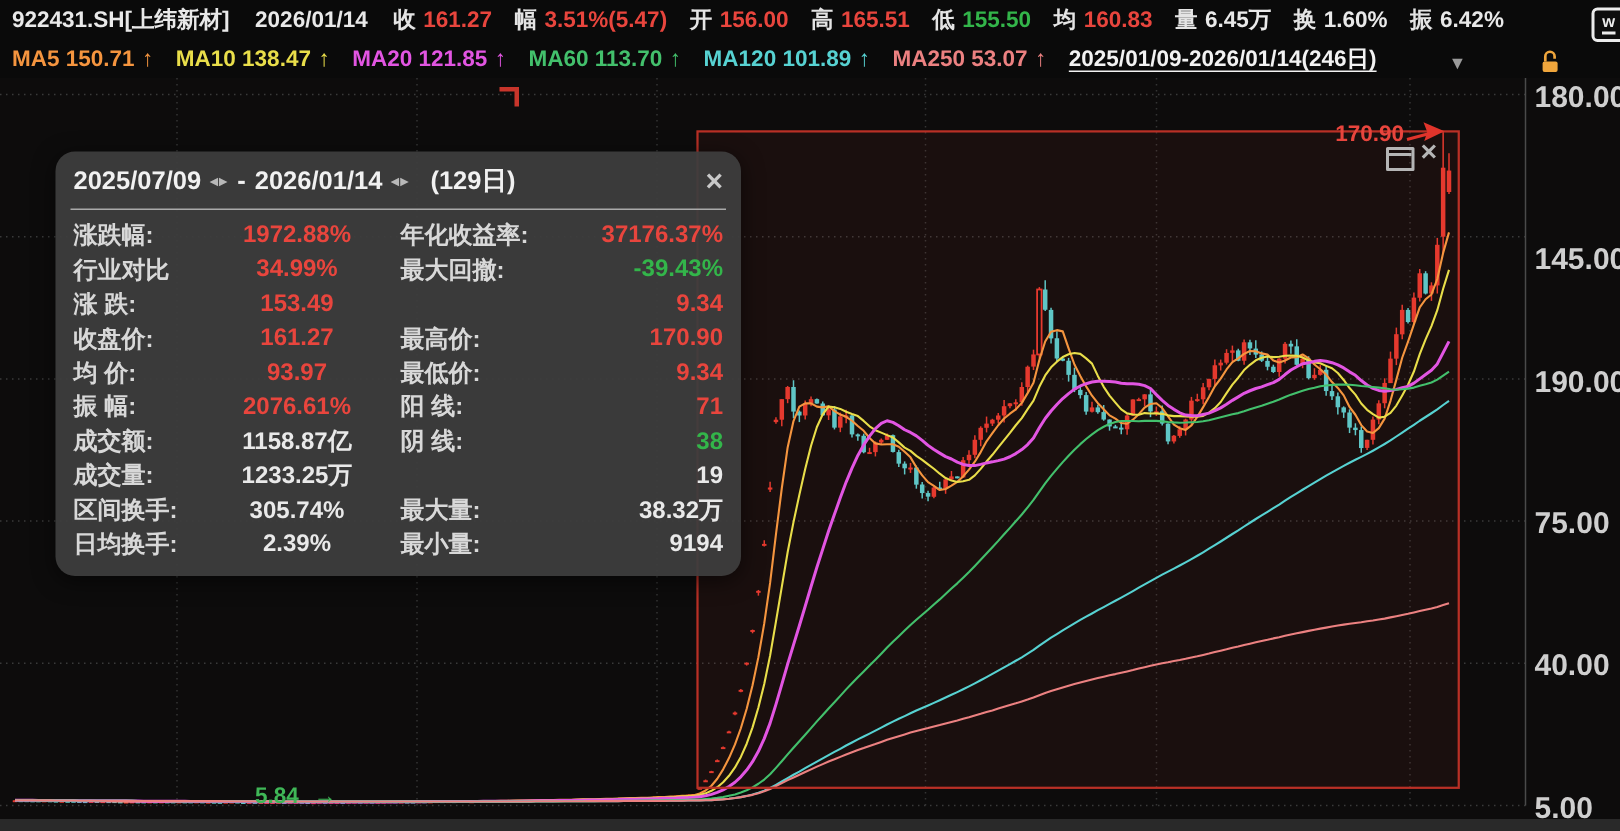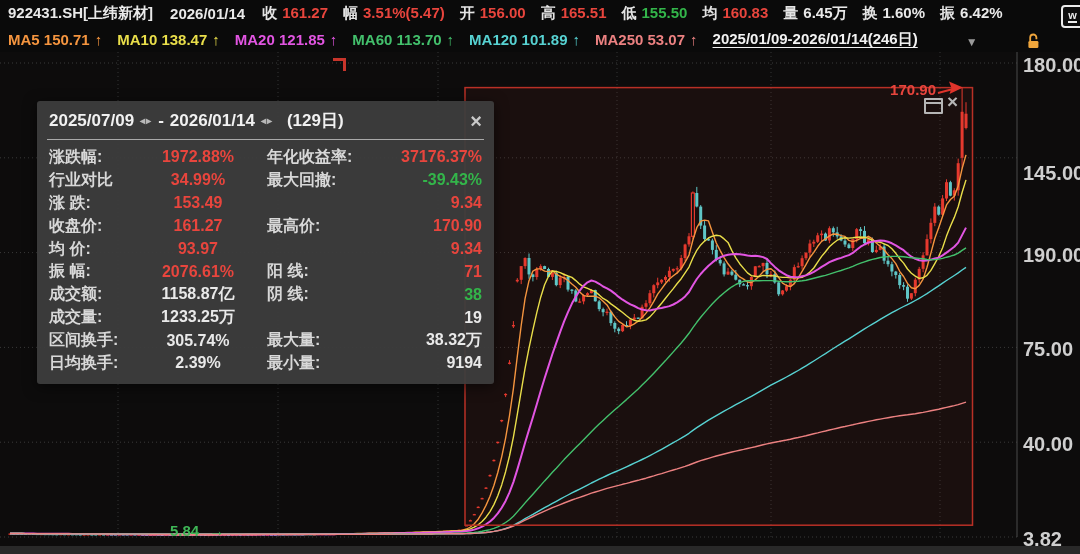--- a/index.html
+++ b/index.html
@@ -20,21 +20,21 @@
   .ma-item{margin-right:15px;}
   .ma-item .arr{margin-left:5px;}
   #rangegrp{margin-left:auto;margin-right:88px;display:flex;align-items:flex-end;gap:34px;}
   #range-label{color:#f2f2f2;text-decoration:underline;text-underline-offset:3px;}
   #range-dd{color:#9a9a9a;font-size:12px;margin-left:14px;cursor:pointer;}
   #range-lock{margin-left:14px;cursor:pointer;display:inline-flex;}
   
   .ytick{position:absolute;left:1023px;font-size:20px;color:#cfcfcf;z-index:2;}
   
   #panel{position:absolute;left:37px;top:101px;width:457px;z-index:6;
-         background:rgba(61,61,61,0.95);border-radius:3px;
+         background:rgba(61,61,61,0.95);border-radius:13px;
          box-shadow:0 3px 14px rgba(0,0,0,.55);}
   #panel-header{display:flex;align-items:center;font-size:17px;color:#f1f1f1;
                 padding:8px 12px 4px 12px;}
   .hdr-arrows{font-size:10px;color:#b8b8b8;margin:0 6px;letter-spacing:1px;cursor:pointer;}
   #panel-close{margin-left:auto;color:#c9c9c9;font-size:20px;line-height:14px;cursor:pointer;}
   #panel-sep{height:1px;background:#a9a9a9;margin:3px 10px 4px 10px;}
   #panel-rows{padding:2px 12px 9px 12px;}
   .prow{display:flex;align-items:center;height:22.9px;font-size:16px;}
   .prow .l1{flex:0 0 100px;color:#d8d8d8;}
   .prow .v1{flex:0 0 98px;text-align:center;}
@@ -603,21 +603,21 @@
     </span>
   </span>
 </div>
 
 <div id="yticks">
     <div class="ytick" style="top: 54px;">180.00</div>
     <div class="ytick" style="top: 162px;">145.00</div>
     <div class="ytick" style="top: 244px;">190.00</div>
     <div class="ytick" style="top: 338px;">75.00</div>
     <div class="ytick" style="top: 433px;">40.00</div>
-    <div class="ytick" style="top: 528px;">3.82</div>
+    <div class="ytick" style="top: 528px;">5.00</div>
   </div>
 
 <div id="high-label">170.90</div>
 <div id="sel-winicon"></div>
 <div id="sel-close">×</div>
 
 <div id="min-label"><span>5.84</span><span class="arr">→</span></div>
 
 <div id="panel">
   <div id="panel-header">
@@ -650,20 +650,21 @@
       </div>
       <div class="prow">
         <span class="l1">收盘价:</span>
         <span class="v1 c-red">161.27</span>
         <span class="l2">最高价:</span>
         <span class="v2 c-red">170.90</span>
       </div>
       <div class="prow">
         <span class="l1">均 价:</span>
         <span class="v1 c-red">93.97</span>
+        <span class="l2">最低价:</span>
         <span class="v2 c-red">9.34</span>
       </div>
       <div class="prow">
         <span class="l1">振 幅:</span>
         <span class="v1 c-red">2076.61%</span>
         <span class="l2">阳 线:</span>
         <span class="v2 c-red">71</span>
       </div>
       <div class="prow">
         <span class="l1">成交额:</span>

